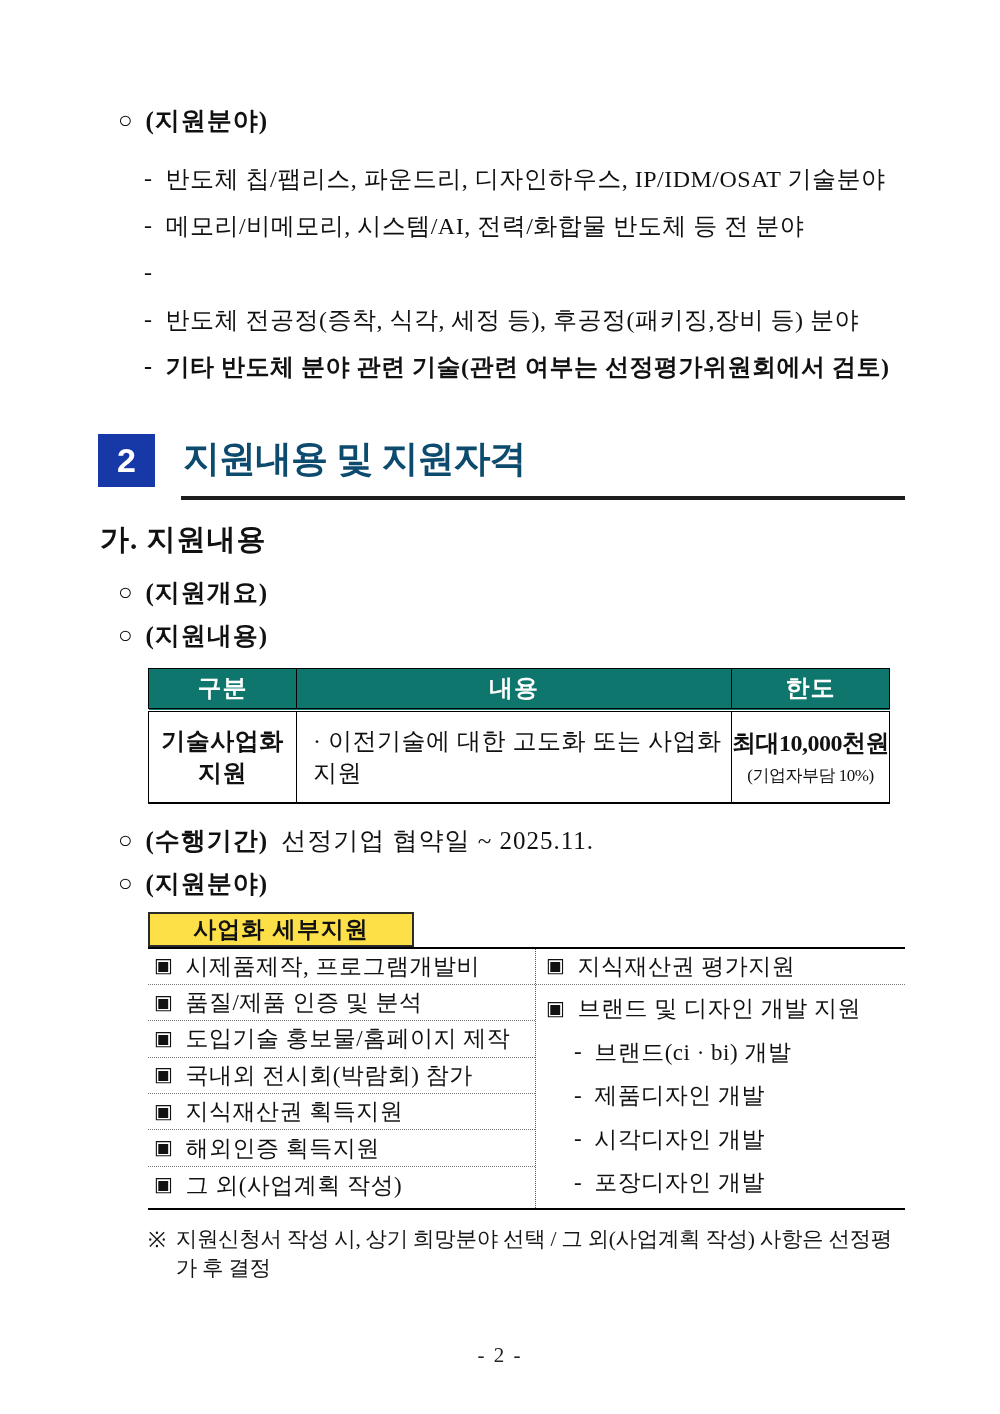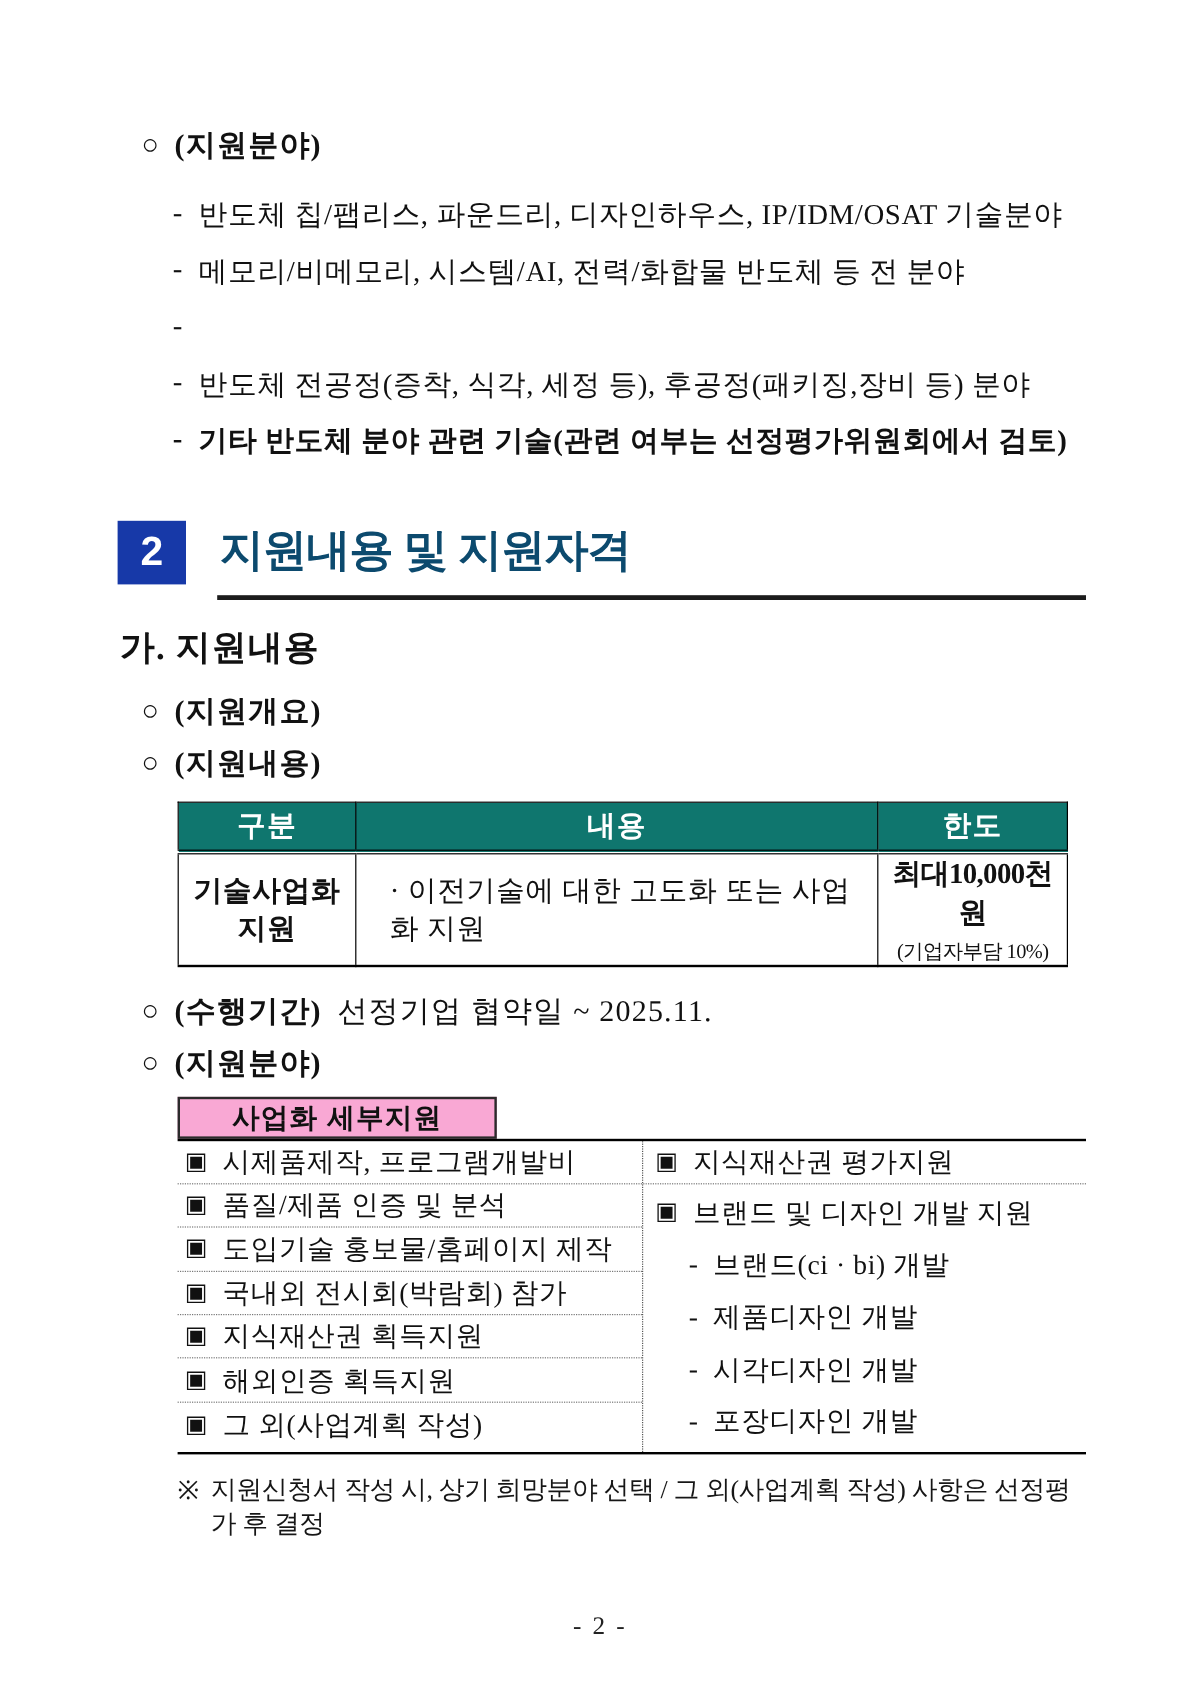--- a/index.html
+++ b/index.html
@@ -40,29 +40,29 @@
   .mt10 { margin-top: 10px; }
 
   
   table.support { margin: 16px 0 0 48px; width: 742px; border-collapse: collapse; border: 1.5px solid #000; border-bottom: 2px solid #000; }
   table.support th {
     background: #0f766e; color: #ffffff; font-weight: bold; font-size: 24px;
     height: 41px; border: 1px solid #000; border-bottom: 4px double #000; letter-spacing: 1px;
   }
   table.support td { border: 1px solid #000; height: 93px; font-size: 24px; }
   td.cell-cat { width: 157px; text-align: center; font-weight: bold; letter-spacing: 0.5px; }
-  td.cell-desc { width: 464px; padding-left: 28px; letter-spacing: 0.5px; }
+  td.cell-desc { width: 464px; padding-left: 16px; letter-spacing: 0.5px; }
   td.cell-limit { width: 165px; text-align: center; margin-top: 16px; }
   .limit-main { font-weight: bold; font-size: 24px; letter-spacing: -0.5px; }
   .limit-sub { font-size: 17px; margin-top: 5px; letter-spacing: -0.5px; }
 
   
   .box-label {
     margin: 12px 0 0 48px; width: 266px; height: 35px;
-    background: #f9a8d4; border: 2px solid #2b2b2b;
+    background: #fde047; border: 2px solid #2b2b2b;
     display: flex; align-items: center; justify-content: center;
     font-family: "Liberation Sans", sans-serif; font-weight: bold; font-size: 23px; letter-spacing: 1px;
   }
 
   
   .detail-table { margin-left: 48px; width: 757px; border-top: 2px solid #000; border-bottom: 2px solid #000; display: flex; font-size: 23px; }
   .col-left { width: 388px; border-right: 1px dotted #555; }
   .d-row { height: 36.4px; display: flex; align-items: center; gap: 12px; padding-left: 6px; border-bottom: 1px dotted #777; letter-spacing: 0.5px; }
   .col-left .d-row:last-child { border-bottom: none; }
   .col-right { flex: 1; }

